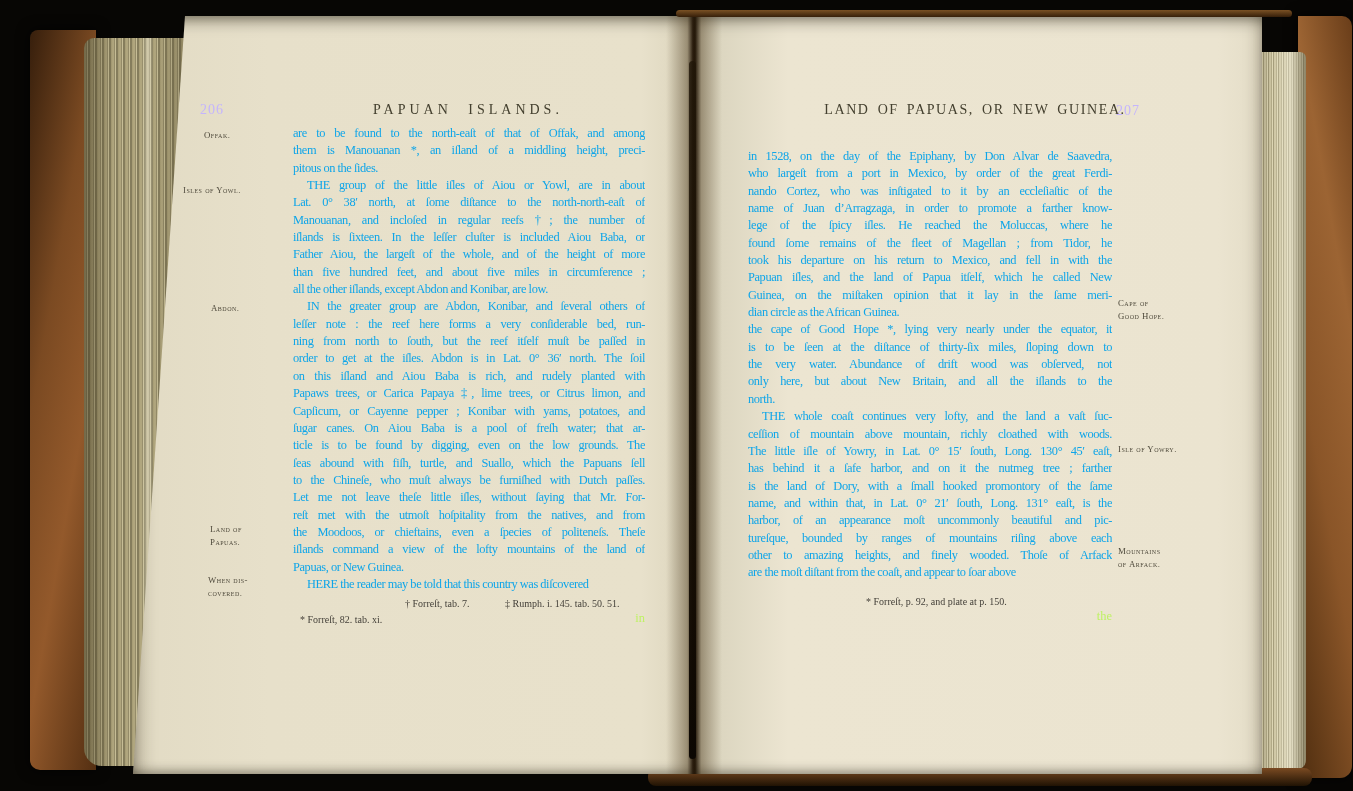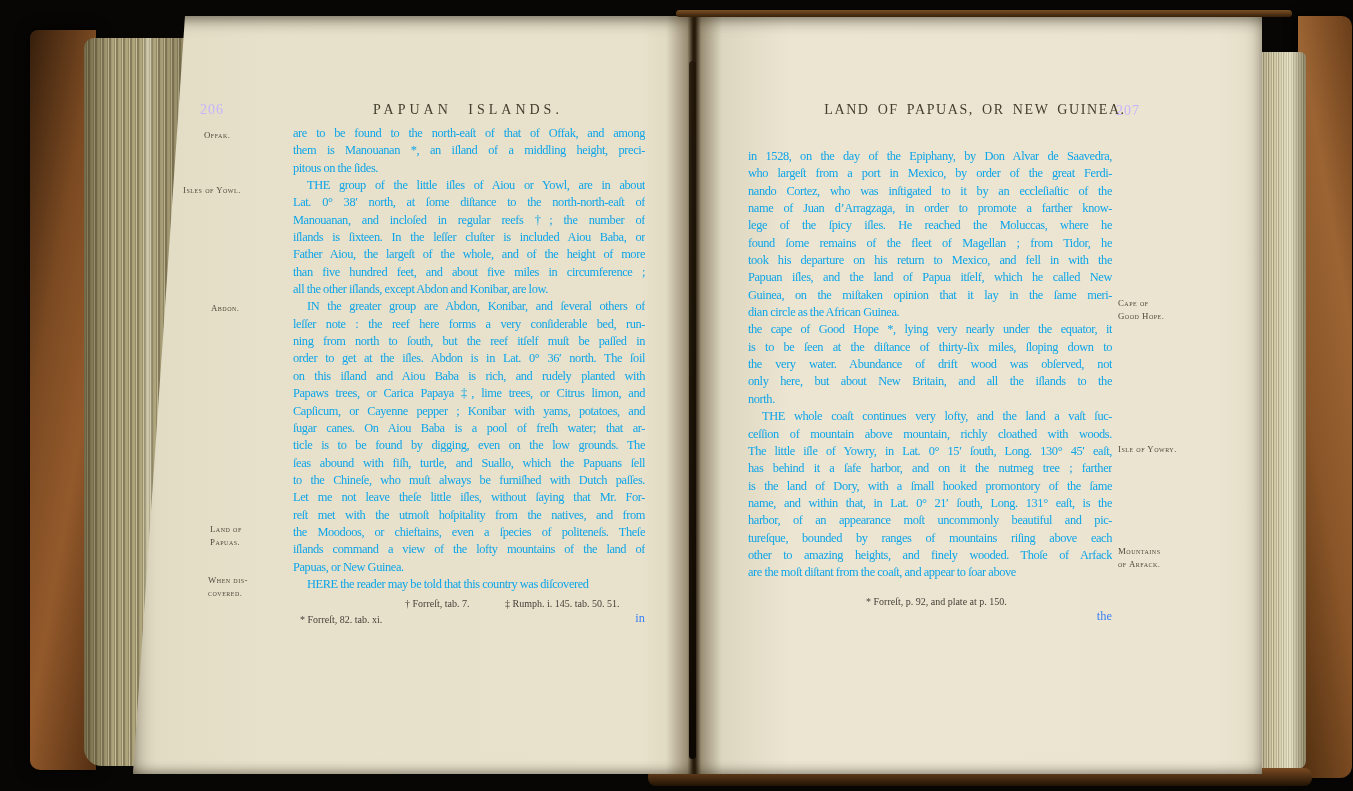--- a/index.html
+++ b/index.html
@@ -70,21 +70,21 @@
   .lmn3{left:182px;top:520px;} .lmn4{left:182px;top:533px;}
   .lmn5{left:180px;top:571px;} .lmn6{left:180px;top:584px;}
   .rmn0{left:1090px;top:294px;} .rmn1{left:1090px;top:307px;}
   .rmn2{left:1090px;top:440px;}
   .rmn3{left:1090px;top:542px;} .rmn4{left:1090px;top:555px;}
 
   .fnote{font-size:10px;color:#45413a;white-space:nowrap;}
   .lf0{left:272px;top:594px;margin-top:16px;} .lf1{left:377px;top:594px;} .lf2{left:477px;top:594px;}
   .rf0{left:838px;top:592px;}
 
-  .catchword{font-size:12.4px;color:#3b82f6;text-align:right;}
+  .catchword{font-size:12.4px;color:#bef264;text-align:right;}
   .cw-left{left:265px;top:607px;width:352px;}
   .cw-right{left:720px;top:605px;width:364px;}
 </style>
 </head>
 <body>
 
 <div class="book">
   <div class="cover-left"></div>
   <div class="cover-right"></div>
   <div class="edges-left"></div>

